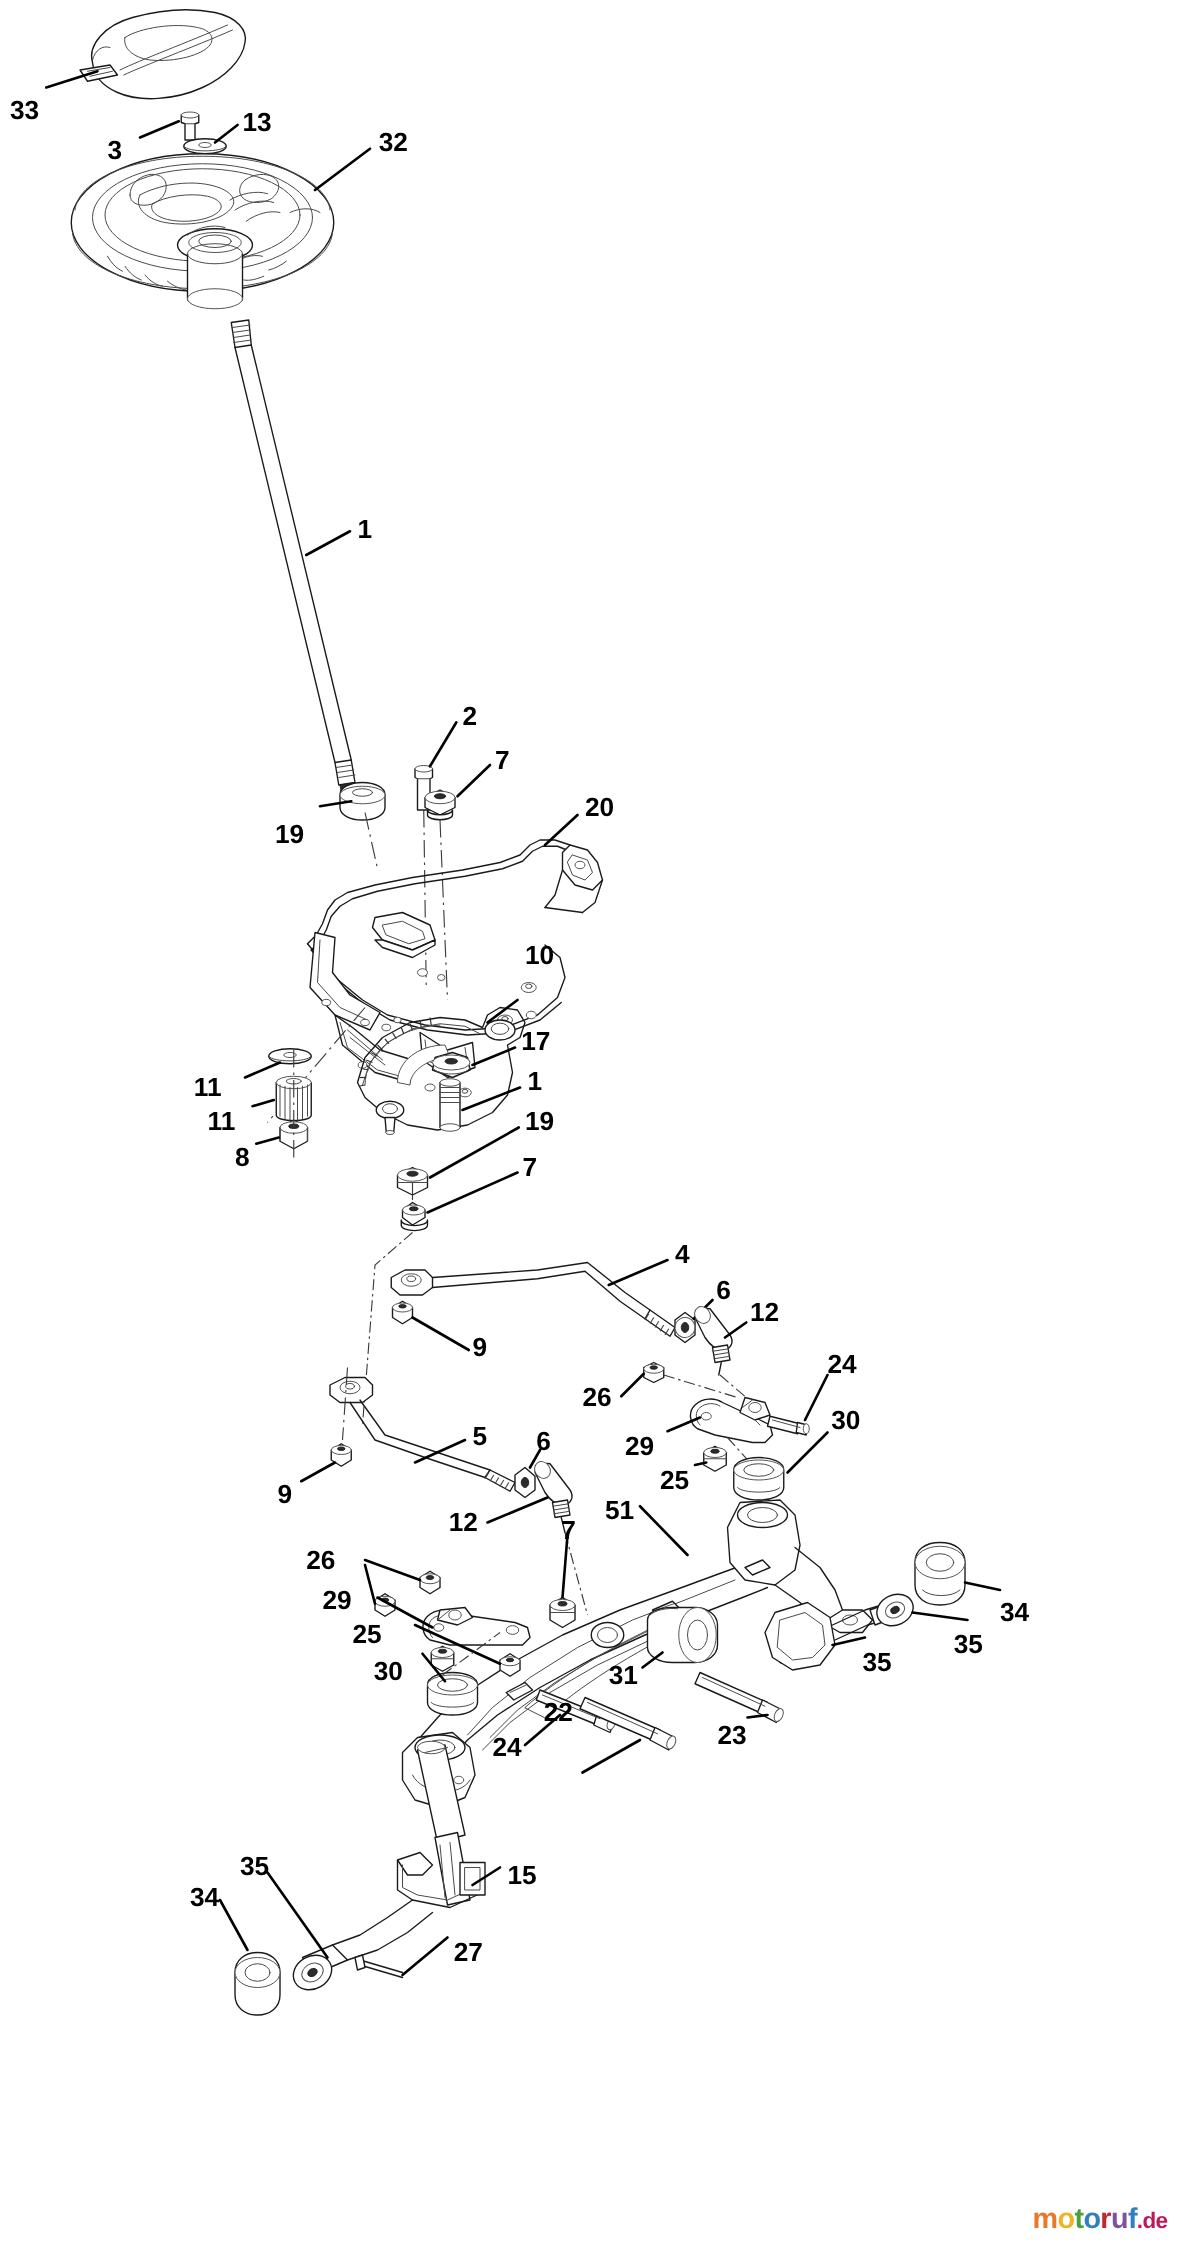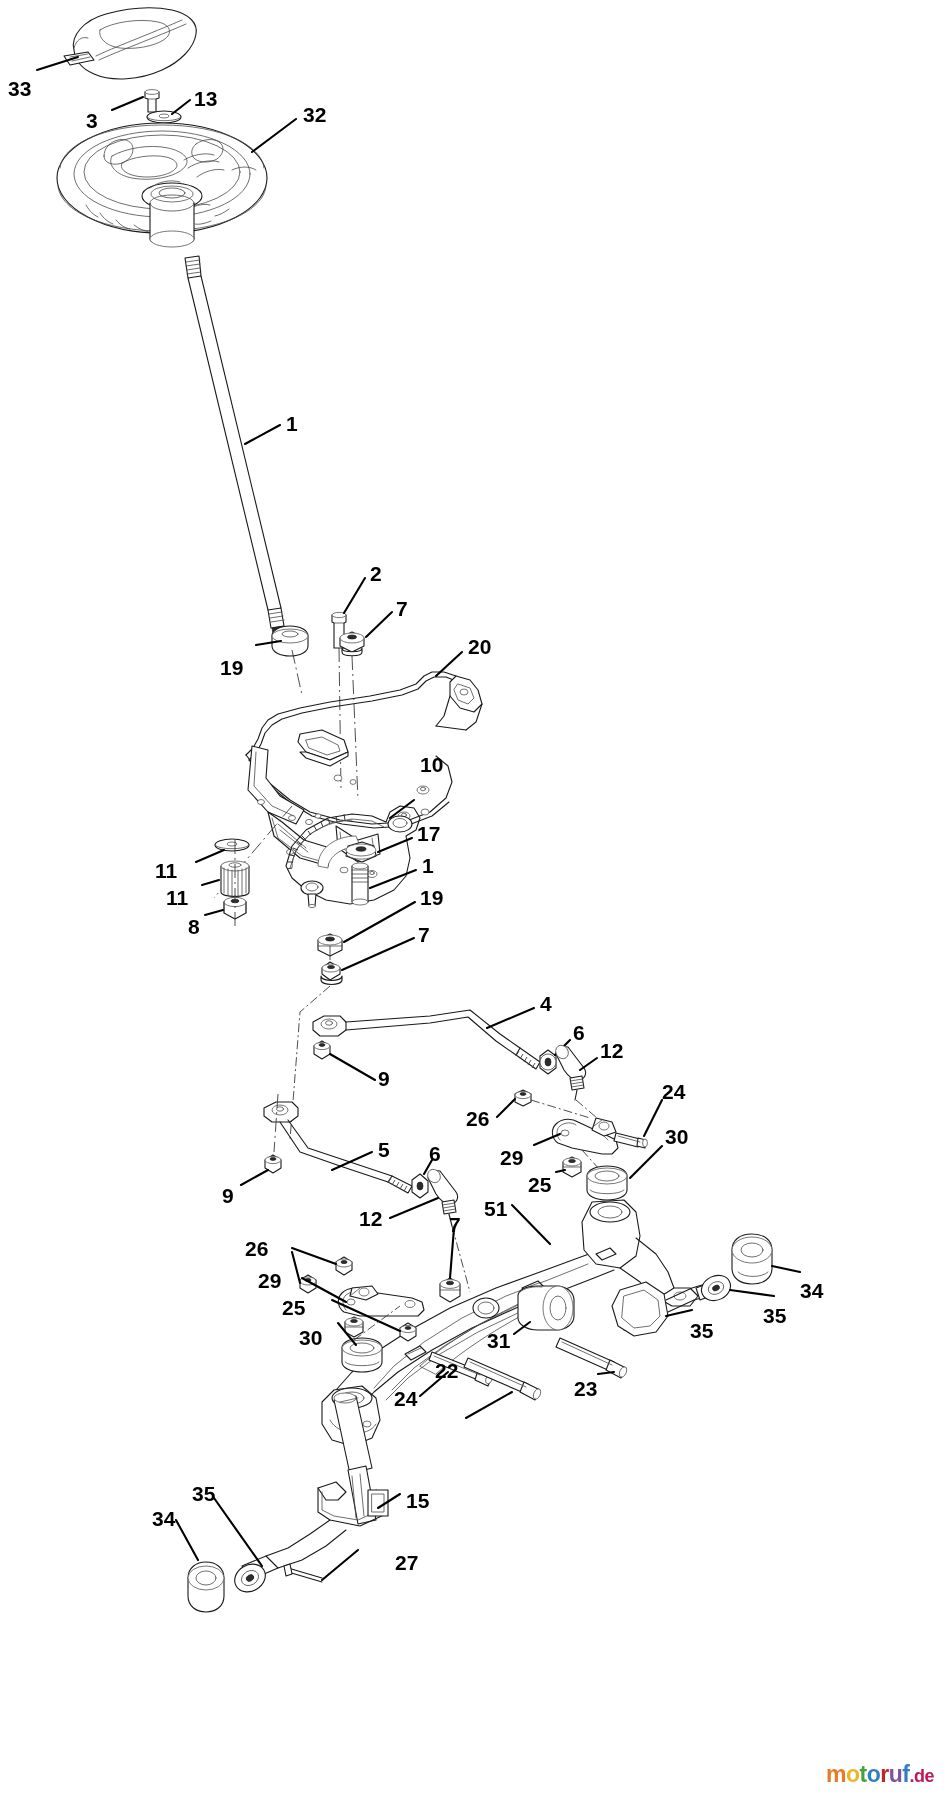--- a/index.html
+++ b/index.html
@@ -823,19 +823,19 @@
   <div class="callout" style="left:800px;top:1280px;">34</div>
   <div class="callout" style="left:763px;top:1305px;">35</div>
   <div class="callout" style="left:690px;top:1320px;">35</div>
   <div class="callout" style="left:487px;top:1330px;">31</div>
   <div class="callout" style="left:574px;top:1378px;">23</div>
   <div class="callout" style="left:394px;top:1388px;">24</div>
   <div class="callout" style="left:435px;top:1360px;">22</div>
   <div class="callout" style="left:406px;top:1490px;">15</div>
   <div class="callout" style="left:192px;top:1483px;">35</div>
   <div class="callout" style="left:152px;top:1508px;">34</div>
-  <div class="callout" style="left:363px;top:1552px;margin-left:32px;">27</div>
+  <div class="callout" style="left:363px;top:1552px;">27</div>
 
   <div id="watermark">
     <span class="m">m</span><span class="o1">o</span><span class="t">t</span><span class="o2">o</span><span class="r">r</span><span class="u">u</span><span class="f">f</span><span class="de">.de</span>
   </div>
 
 </div>
 
 </body></html>

